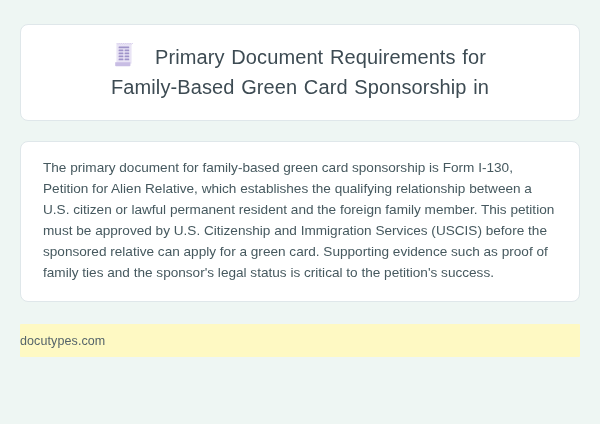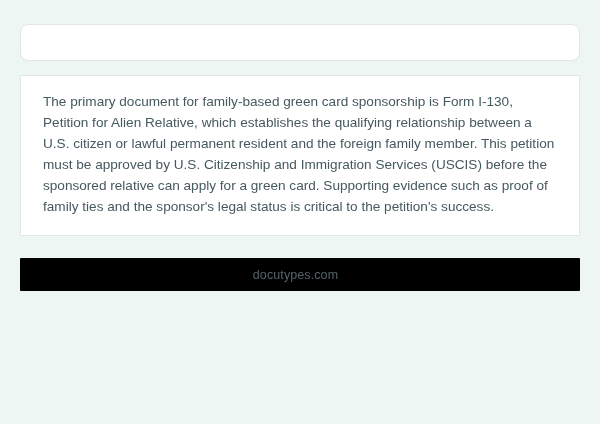--- a/index.html
+++ b/index.html
@@ -56,62 +56,77 @@
     left: 0;
     top: 0;
     width: 21px;
     height: 25px;
   }
 
   
   .body-card {
     box-sizing: border-box;
     width: 560px;
-    margin-top: 14px;
+    margin-top: 20px;
     background: #ffffff;
     border: 1px solid #dfe7ea;
-    border-radius: 0;
+    border-radius: 8px;
     padding: 15px 22px 18px 22px;
   }
 
   .body-text {
     margin: 0;
     font-size: 13.6px;
     line-height: 21px;
     color: #46595f;
     text-align: left;
   }
 
   
   .footer-bar {
     box-sizing: border-box;
     width: 560px;
     height: 33px;
     margin-top: 22px;
-    background: #000000;
+    background: #fef9c3;
     display: flex;
     align-items: center;
-    justify-content: center;
+    justify-content: flex-start;
     padding-right: 9px;
     border-radius: 1px;
   }
 
   .footer-text {
     font-size: 12.5px;
     color: #55646a;
     letter-spacing: 0.1px;
   }
 </style>
 </head>
 <body>
 
 <div class="page">
 
   <div class="title-card">
     <h1 style="margin:0;">
+      <span class="title-line"><span class="title-icon"><svg class="rcpt" viewBox="0 0 21 25" xmlns="http://www.w3.org/2000/svg">
+            <path d="M2.4 1 H17.6 V21.6 H2.4 Z" fill="#e9e4f5"></path>
+            <path d="M2.4 1 h1.1 v1.6 h1.1 V1 h1.1 v1.6 h1.1 V1 h1.1 v1.6 h1.1 V1 h1.1 v1.6 h1.1 V1 h1.1 v1.6 h1.1 V1 h1.1 v1.6 h1.1 V1 h1.1 v1.6 h1.1 V1 h1.0 v1.0 h-15.2 z" fill="#d6cdec"></path>
+            <path d="M1.2 20.2 H16.4 V23.4 Q16.4 24.2 15.6 24.2 H2.0 Q1.2 24.2 1.2 23.4 Z" fill="#c8bde4"></path>
+            <rect x="4.6" y="4.6" width="10.6" height="1.7" rx="0.5" fill="#9f93c9"></rect>
+            <rect x="4.6" y="7.6" width="4.8" height="1.7" rx="0.5" fill="#9f93c9"></rect>
+            <rect x="10.6" y="7.6" width="4.6" height="1.7" rx="0.5" fill="#9f93c9"></rect>
+            <rect x="4.6" y="10.6" width="4.8" height="1.7" rx="0.5" fill="#9f93c9"></rect>
+            <rect x="10.6" y="10.6" width="4.6" height="1.7" rx="0.5" fill="#9f93c9"></rect>
+            <rect x="4.6" y="13.6" width="4.8" height="1.7" rx="0.5" fill="#9f93c9"></rect>
+            <rect x="10.6" y="13.6" width="4.6" height="1.7" rx="0.5" fill="#9f93c9"></rect>
+            <rect x="4.6" y="16.6" width="4.8" height="1.7" rx="0.5" fill="#9f93c9"></rect>
+            <rect x="10.6" y="16.6" width="4.6" height="1.7" rx="0.5" fill="#9f93c9"></rect>
+          </svg></span><span>Primary Document Requirements for</span></span>
+      <span class="title-line">Family-Based Green Card Sponsorship in</span>
     </h1>
   </div>
 
   <div class="body-card">
     <p class="body-text">The primary document for family-based green card sponsorship is Form I-130, Petition for Alien Relative, which establishes the qualifying relationship between a U.S. citizen or lawful permanent resident and the foreign family member. This petition must be approved by U.S. Citizenship and Immigration Services (USCIS) before the sponsored relative can apply for a green card. Supporting evidence such as proof of family ties and the sponsor's legal status is critical to the petition's success.</p>
   </div>
 
   <div class="footer-bar">
     <span class="footer-text">docutypes.com</span>
   </div>

